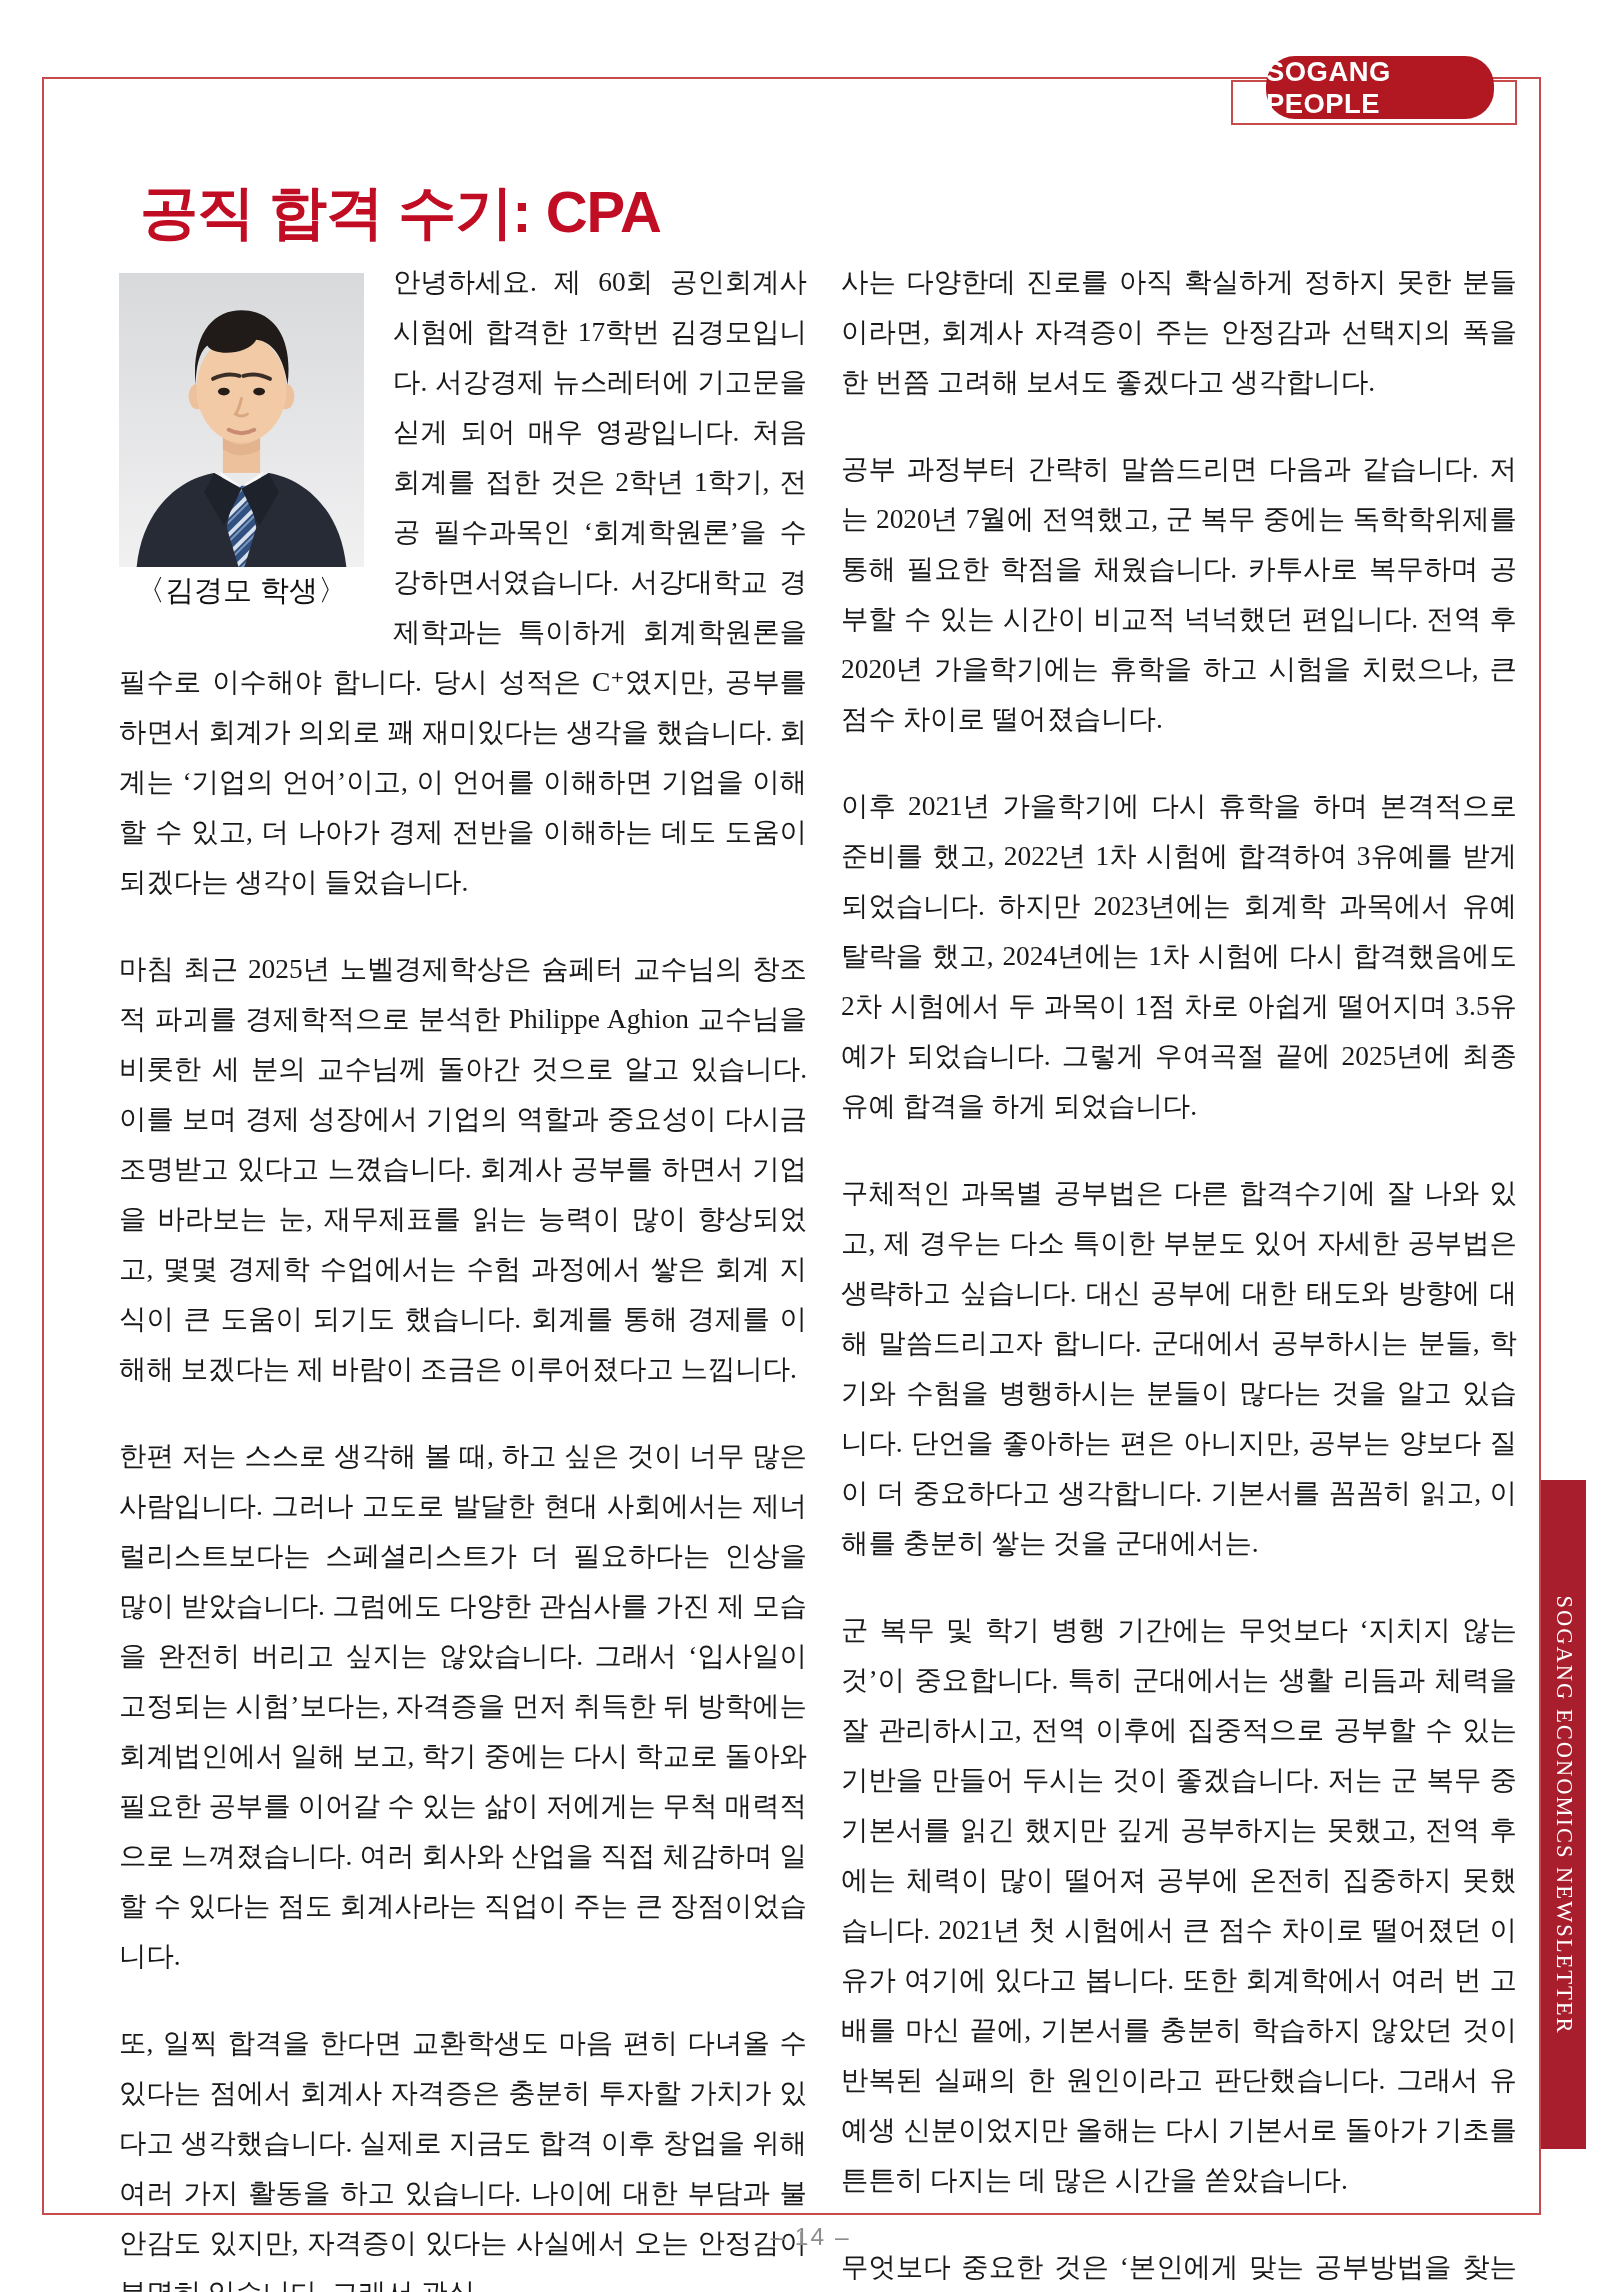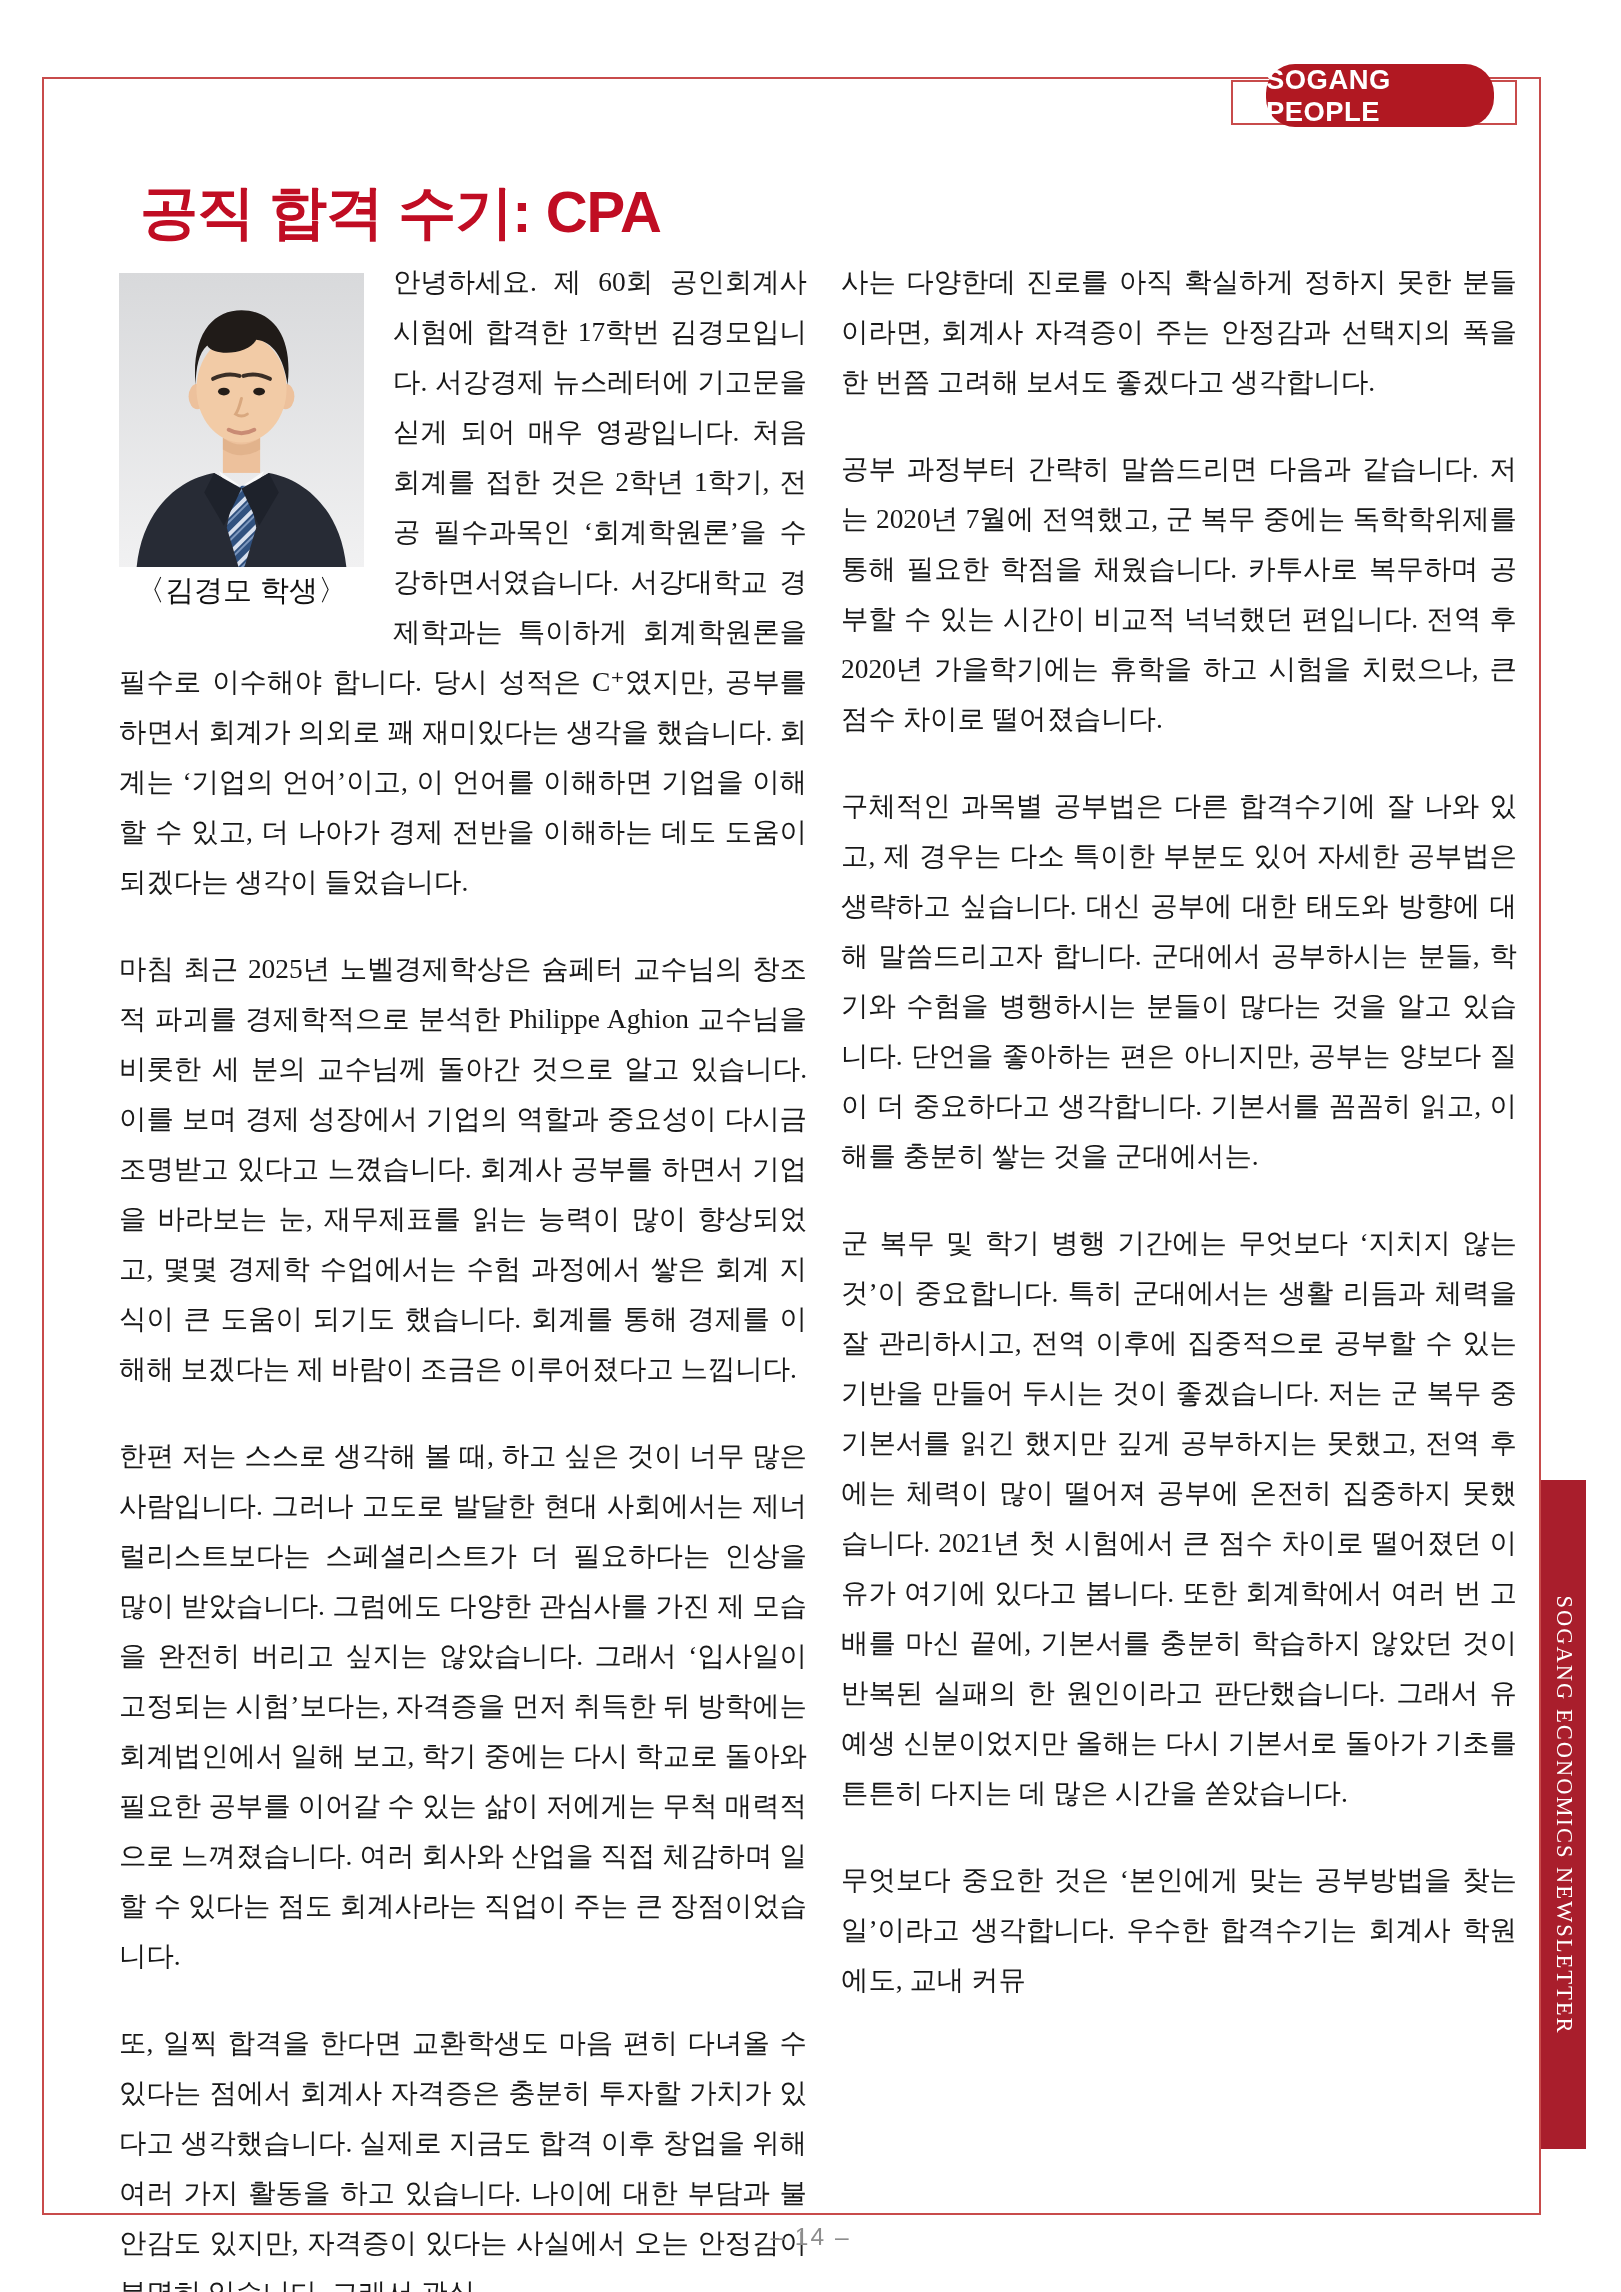--- a/index.html
+++ b/index.html
@@ -12,21 +12,21 @@
     position:absolute; left:42px; top:77px; width:1499px; height:2138px;
     border:2px solid #c84b4b; box-sizing:border-box; z-index:1;
   }
   
   .badge-group { position:absolute; left:1231px; top:56px; width:286px; height:69px; z-index:3; }
   .badge-back {
     position:absolute; left:0; top:23.5px; width:286px; height:45px;
     background:#ffffff; border:2px solid #c84b4b; box-sizing:border-box;
   }
   .badge-red {
-    position:absolute; left:35px; top:8px; width:228px; height:63px;
+    position:absolute; left:35px; top:0; width:228px; height:63px;
     background:#b11822; color:#ffffff;
     font-family:"Liberation Sans",sans-serif; font-weight:bold; font-size:27.4px;
     letter-spacing:0.5px; display:flex; align-items:center; justify-content:center;border-radius:29px;
   }
   
   .page-title {
     position:absolute; left:140px; top:174px; z-index:2; margin:0;
     font-family:"Liberation Sans",sans-serif; font-weight:800; font-size:58px;
     color:#c00d23; letter-spacing:-1px;
   }
@@ -117,20 +117,21 @@
     </div>
     <p>안녕하세요. 제 60회 공인회계사 시험에 합격한 17학번 김경모입니다. 서강경제 뉴스레터에 기고문을 싣게 되어 매우 영광입니다. 처음 회계를 접한 것은 2학년 1학기, 전공 필수과목인 ‘회계학원론’을 수강하면서였습니다. 서강대학교 경제학과는 특이하게 회계학원론을 필수로 이수해야 합니다. 당시 성적은 C⁺였지만, 공부를 하면서 회계가 의외로 꽤 재미있다는 생각을 했습니다. 회계는 ‘기업의 언어’이고, 이 언어를 이해하면 기업을 이해할 수 있고, 더 나아가 경제 전반을 이해하는 데도 도움이 되겠다는 생각이 들었습니다.</p>
     <p>마침 최근 2025년 노벨경제학상은 슘페터 교수님의 창조적 파괴를 경제학적으로 분석한 Philippe Aghion 교수님을 비롯한 세 분의 교수님께 돌아간 것으로 알고 있습니다. 이를 보며 경제 성장에서 기업의 역할과 중요성이 다시금 조명받고 있다고 느꼈습니다. 회계사 공부를 하면서 기업을 바라보는 눈, 재무제표를 읽는 능력이 많이 향상되었고, 몇몇 경제학 수업에서는 수험 과정에서 쌓은 회계 지식이 큰 도움이 되기도 했습니다. 회계를 통해 경제를 이해해 보겠다는 제 바람이 조금은 이루어졌다고 느낍니다.</p>
     <p>한편 저는 스스로 생각해 볼 때, 하고 싶은 것이 너무 많은 사람입니다. 그러나 고도로 발달한 현대 사회에서는 제너럴리스트보다는 스페셜리스트가 더 필요하다는 인상을 많이 받았습니다. 그럼에도 다양한 관심사를 가진 제 모습을 완전히 버리고 싶지는 않았습니다. 그래서 ‘입사일이 고정되는 시험’보다는, 자격증을 먼저 취득한 뒤 방학에는 회계법인에서 일해 보고, 학기 중에는 다시 학교로 돌아와 필요한 공부를 이어갈 수 있는 삶이 저에게는 무척 매력적으로 느껴졌습니다. 여러 회사와 산업을 직접 체감하며 일할 수 있다는 점도 회계사라는 직업이 주는 큰 장점이었습니다.</p>
     <p>또, 일찍 합격을 한다면 교환학생도 마음 편히 다녀올 수 있다는 점에서 회계사 자격증은 충분히 투자할 가치가 있다고 생각했습니다. 실제로 지금도 합격 이후 창업을 위해 여러 가지 활동을 하고 있습니다. 나이에 대한 부담과 불안감도 있지만, 자격증이 있다는 사실에서 오는 안정감이 분명히 있습니다. 그래서 관심</p>
   </div>
 
   <div class="col col-right">
     <p>사는 다양한데 진로를 아직 확실하게 정하지 못한 분들이라면, 회계사 자격증이 주는 안정감과 선택지의 폭을 한 번쯤 고려해 보셔도 좋겠다고 생각합니다.</p>
     <p>공부 과정부터 간략히 말씀드리면 다음과 같습니다. 저는 2020년 7월에 전역했고, 군 복무 중에는 독학학위제를 통해 필요한 학점을 채웠습니다. 카투사로 복무하며 공부할 수 있는 시간이 비교적 넉넉했던 편입니다. 전역 후 2020년 가을학기에는 휴학을 하고 시험을 치렀으나, 큰 점수 차이로 떨어졌습니다.</p>
+    <p>이후 2021년 가을학기에 다시 휴학을 하며 본격적으로 준비를 했고, 2022년 1차 시험에 합격하여 3유예를 받게 되었습니다. 하지만 2023년에는 회계학 과목에서 유예 탈락을 했고, 2024년에는 1차 시험에 다시 합격했음에도 2차 시험에서 두 과목이 1점 차로 아쉽게 떨어지며 3.5유예가 되었습니다. 그렇게 우여곡절 끝에 2025년에 최종 유예 합격을 하게 되었습니다.</p>
     <p>구체적인 과목별 공부법은 다른 합격수기에 잘 나와 있고, 제 경우는 다소 특이한 부분도 있어 자세한 공부법은 생략하고 싶습니다. 대신 공부에 대한 태도와 방향에 대해 말씀드리고자 합니다. 군대에서 공부하시는 분들, 학기와 수험을 병행하시는 분들이 많다는 것을 알고 있습니다. 단언을 좋아하는 편은 아니지만, 공부는 양보다 질이 더 중요하다고 생각합니다. 기본서를 꼼꼼히 읽고, 이해를 충분히 쌓는 것을 군대에서는.</p>
     <p>군 복무 및 학기 병행 기간에는 무엇보다 ‘지치지 않는 것’이 중요합니다. 특히 군대에서는 생활 리듬과 체력을 잘 관리하시고, 전역 이후에 집중적으로 공부할 수 있는 기반을 만들어 두시는 것이 좋겠습니다. 저는 군 복무 중 기본서를 읽긴 했지만 깊게 공부하지는 못했고, 전역 후에는 체력이 많이 떨어져 공부에 온전히 집중하지 못했습니다. 2021년 첫 시험에서 큰 점수 차이로 떨어졌던 이유가 여기에 있다고 봅니다. 또한 회계학에서 여러 번 고배를 마신 끝에, 기본서를 충분히 학습하지 않았던 것이 반복된 실패의 한 원인이라고 판단했습니다. 그래서 유예생 신분이었지만 올해는 다시 기본서로 돌아가 기초를 튼튼히 다지는 데 많은 시간을 쏟았습니다.</p>
     <p>무엇보다 중요한 것은 ‘본인에게 맞는 공부방법을 찾는 일’이라고 생각합니다. 우수한 합격수기는 회계사 학원에도, 교내 커뮤</p>
   </div>
 
   <div class="side-band">
     <span>SOGANG ECONOMICS NEWSLETTER</span>
   </div>
 
   <div class="page-num">– 14 –</div>

